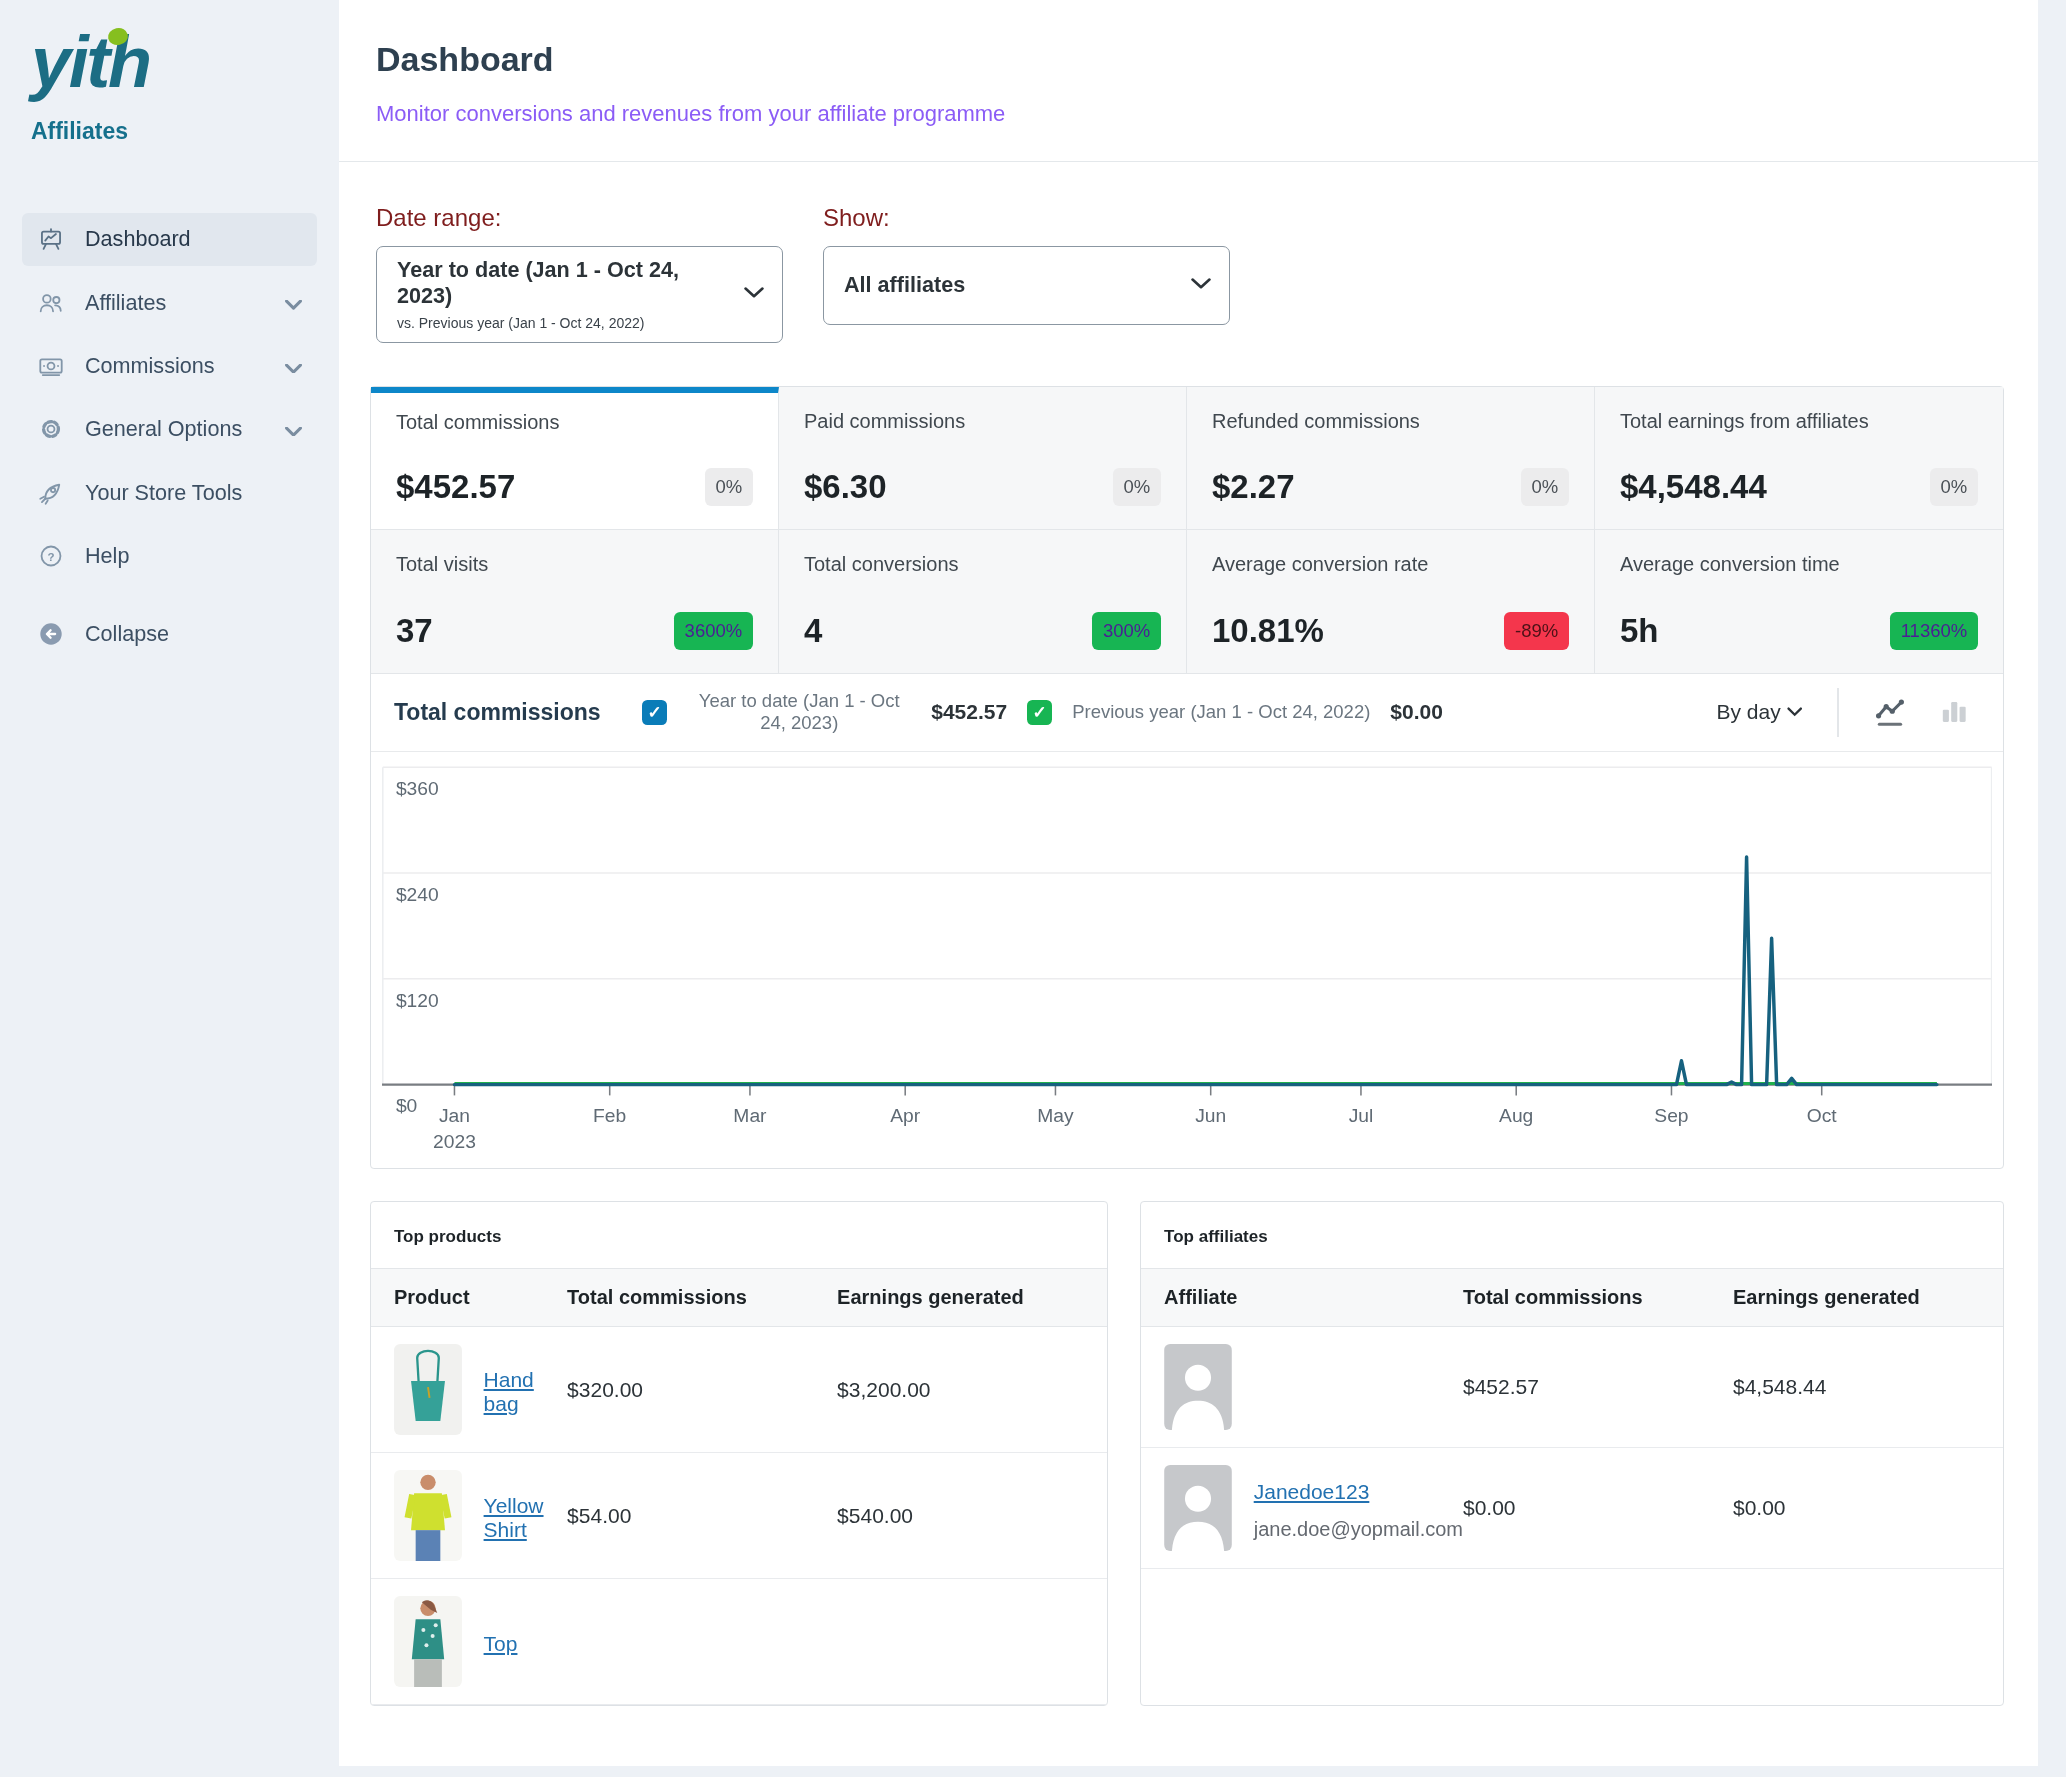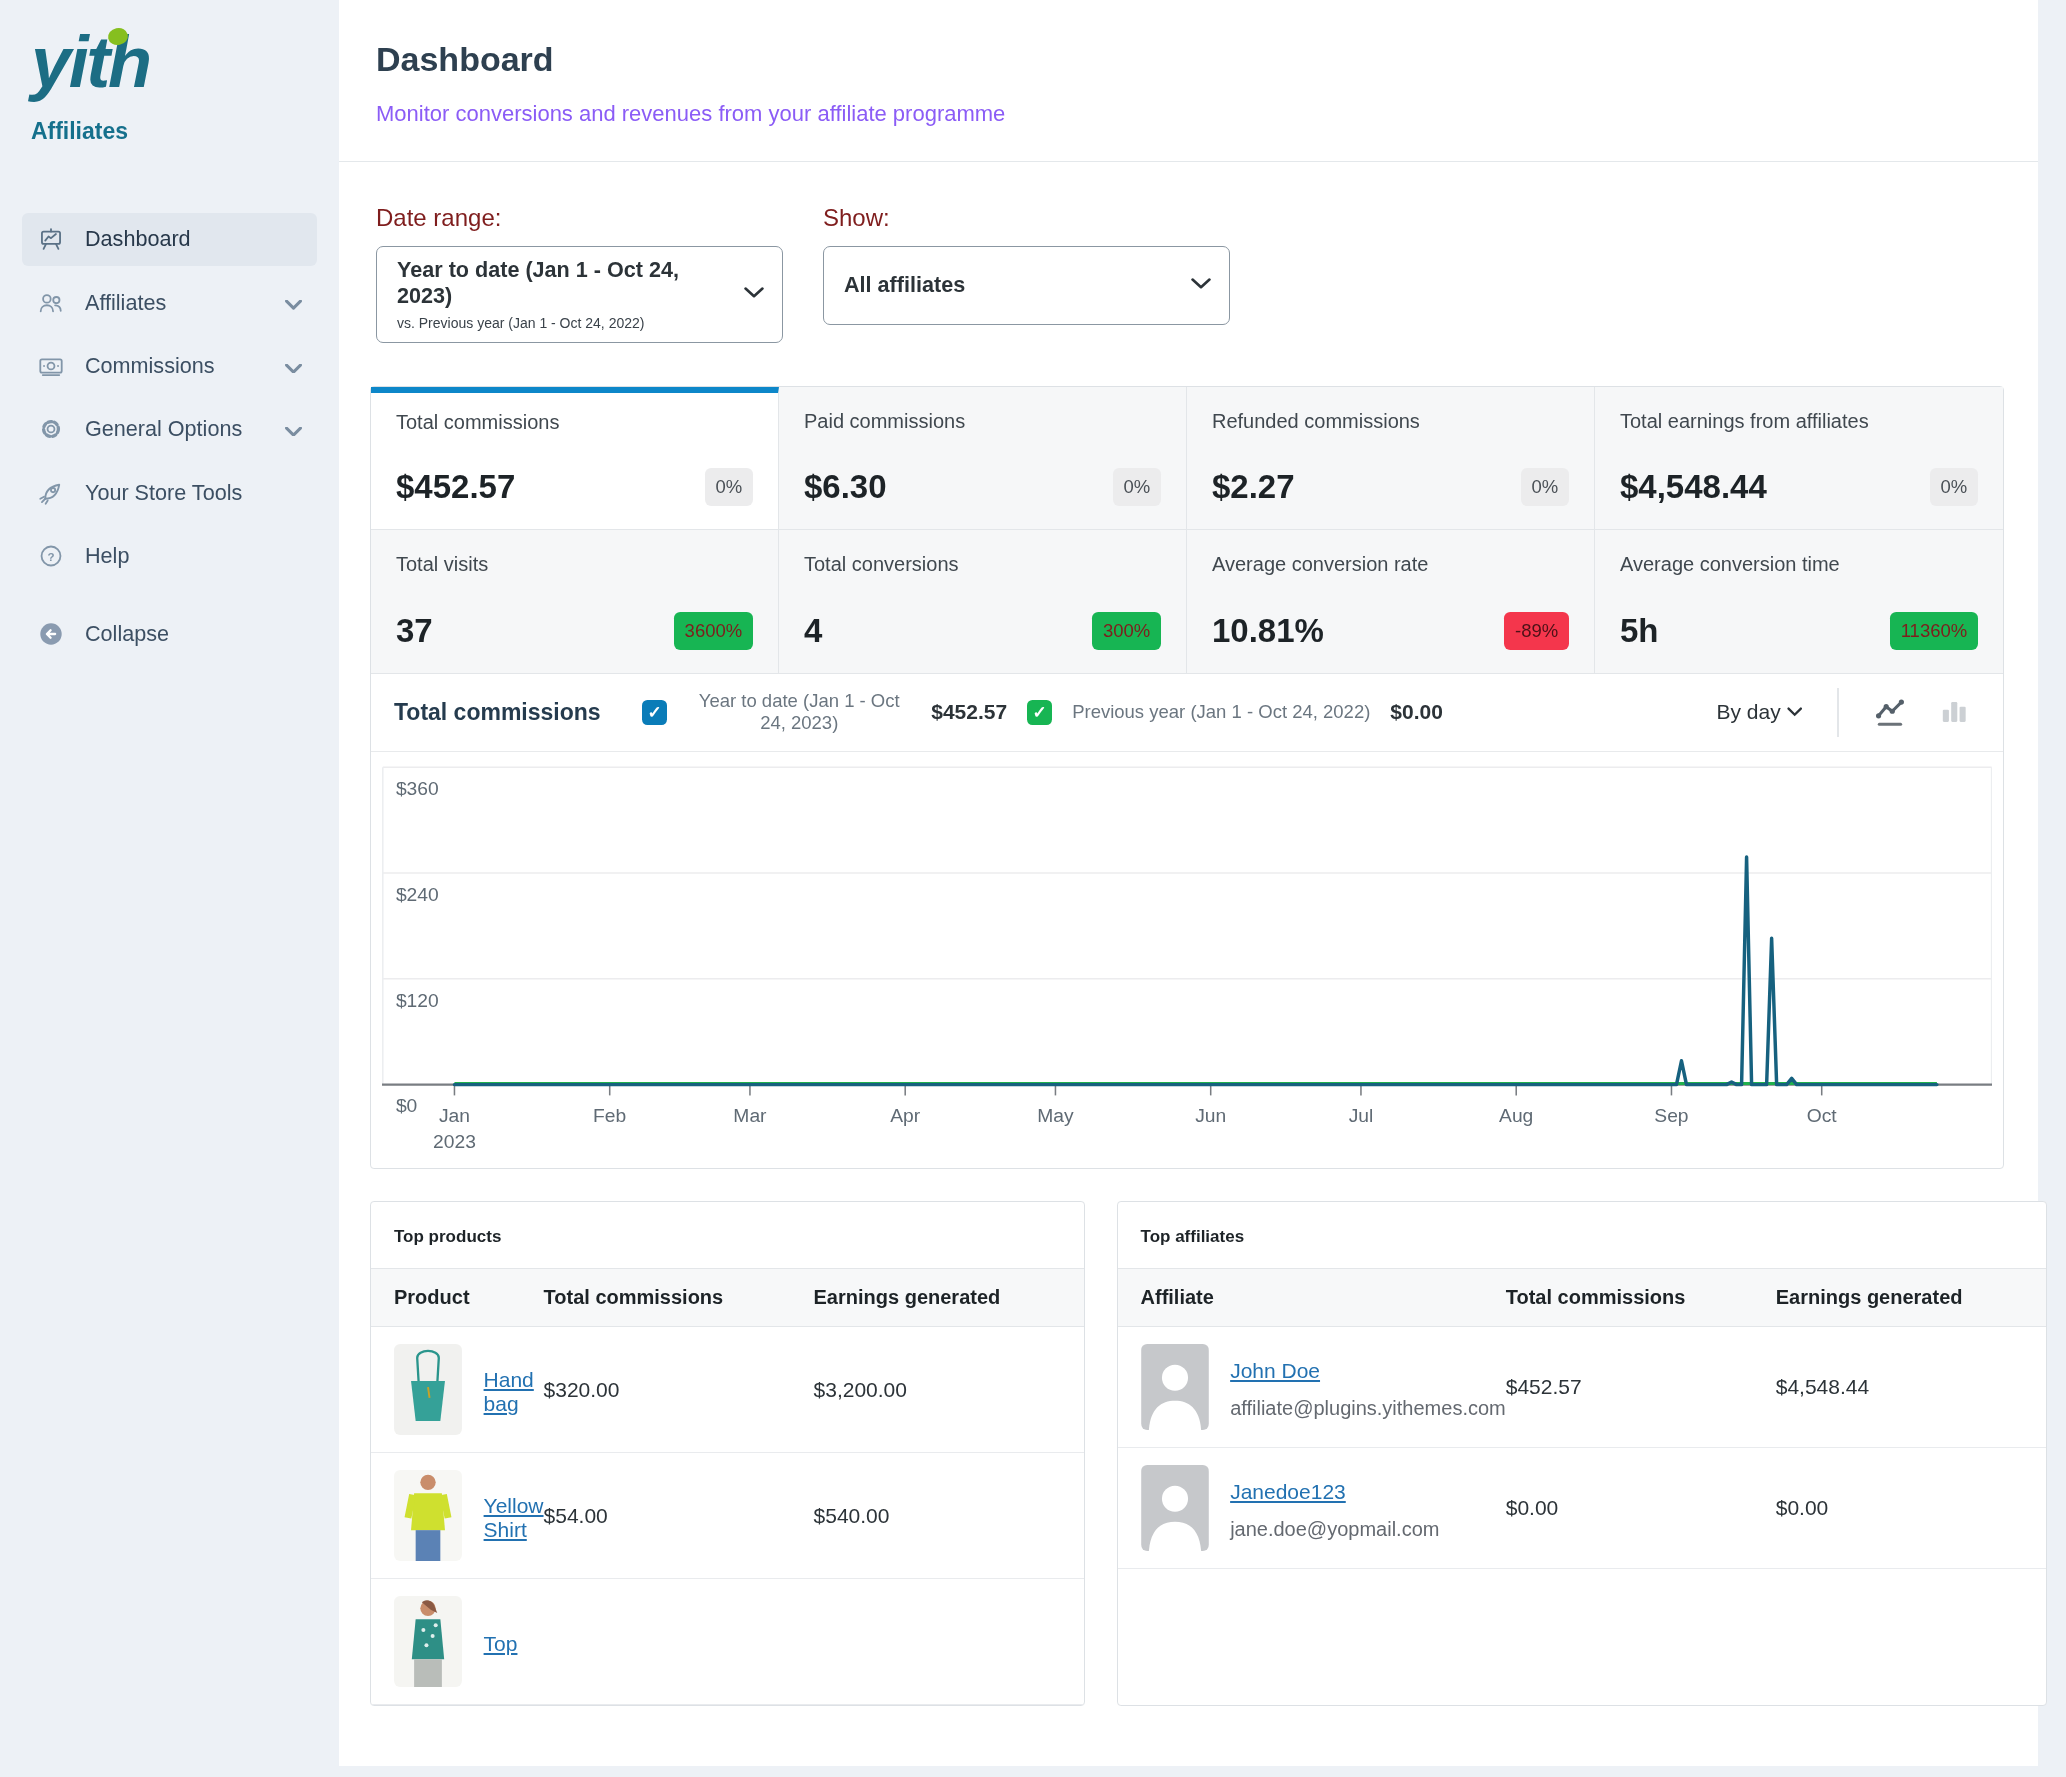--- a/index.html
+++ b/index.html
@@ -53,21 +53,21 @@
 .stat-card{background:#f6f7f8;padding:23px 25px;height:143px;position:relative;cursor:pointer;
   border-right:1.5px solid #e3e6e9;display:flex;flex-direction:column;justify-content:space-between}
 .stat-card:nth-child(4n){border-right:none}
 .stat-card.row1{border-bottom:1.5px solid #e3e6e9}
 .stat-card.active{background:#fff;border-top:6.2px solid var(--accent-blue);padding-top:18.5px}
 .stat-label{font-size:20px;color:#40484f}
 .stat-bottom{display:flex;align-items:flex-end;justify-content:space-between}
 .stat-value{font-size:33px;font-weight:600;color:#1d2327}
 .stat-badge{font-size:18.5px;padding:7.7px 10.8px;border-radius:6.2px;white-space:nowrap}
 .stat-badge.neutral{background:var(--badge-neutral-bg);color:#4b5157}
-.stat-badge.positive{background:var(--badge-green);color:#7f1d1d}
+.stat-badge.positive{background:var(--badge-green);color:#4c1d95}
 .stat-badge.negative{background:var(--badge-red);color:#4d1117}
 .legend-row{display:flex;align-items:center;gap:20px;padding:14px 23px;border-top:1.5px solid #e3e6e9;
   border-bottom:1.5px solid #e8eaec;min-height:65px}
 .legend-title{font-size:23px;font-weight:bold;color:#253b4e;margin-right:21.6px}
 .cbox{width:25px;height:25px;border-radius:5.4px;display:flex;align-items:center;justify-content:center;
   color:#fff;font-size:17px;font-weight:bold;cursor:pointer;flex-shrink:0}
 .cbox.blue{background:var(--checkbox-blue)}
 .cbox.green{background:var(--checkbox-green)}
 .legend-label{font-size:18.5px;color:#6b7680;text-align:center}
 .legend-label.wrap{width:224px}
@@ -441,24 +441,20 @@
 
         <div class="trow">
           <div class="tcell-product">
             <span class="aff-avatar">
               <svg width="68" height="86" viewBox="0 0 88 112">
                   <rect width="88" height="112" fill="#c6c8cb"></rect>
                   <circle cx="44" cy="44" r="17" fill="#ffffff"></circle>
                   <path d="M10,112 c2,-28 16,-38 34,-38 s32,10 34,38 Z" fill="#ffffff"></path>
                 </svg>
             </span>
-            <div>
-              <a class="aff-link">John Doe</a>
-              <div class="aff-email">affiliate@plugins.yithemes.com</div>
-            </div>
           </div>
           <div class="money">$452.57</div>
           <div class="money">$4,548.44</div>
         </div>
 
         <div class="trow">
           <div class="tcell-product">
             <span class="aff-avatar">
               <svg width="68" height="86" viewBox="0 0 88 112">
                   <rect width="88" height="112" fill="#c6c8cb"></rect>

